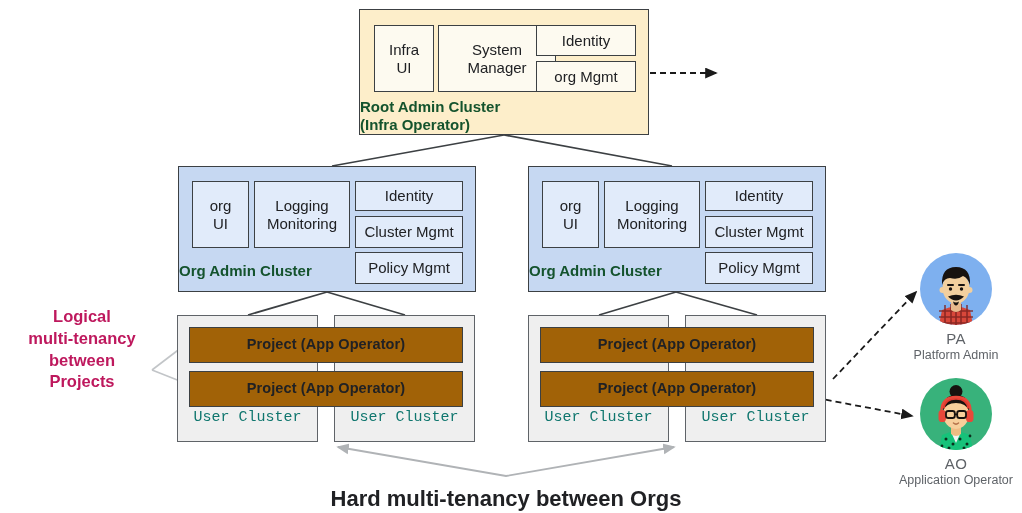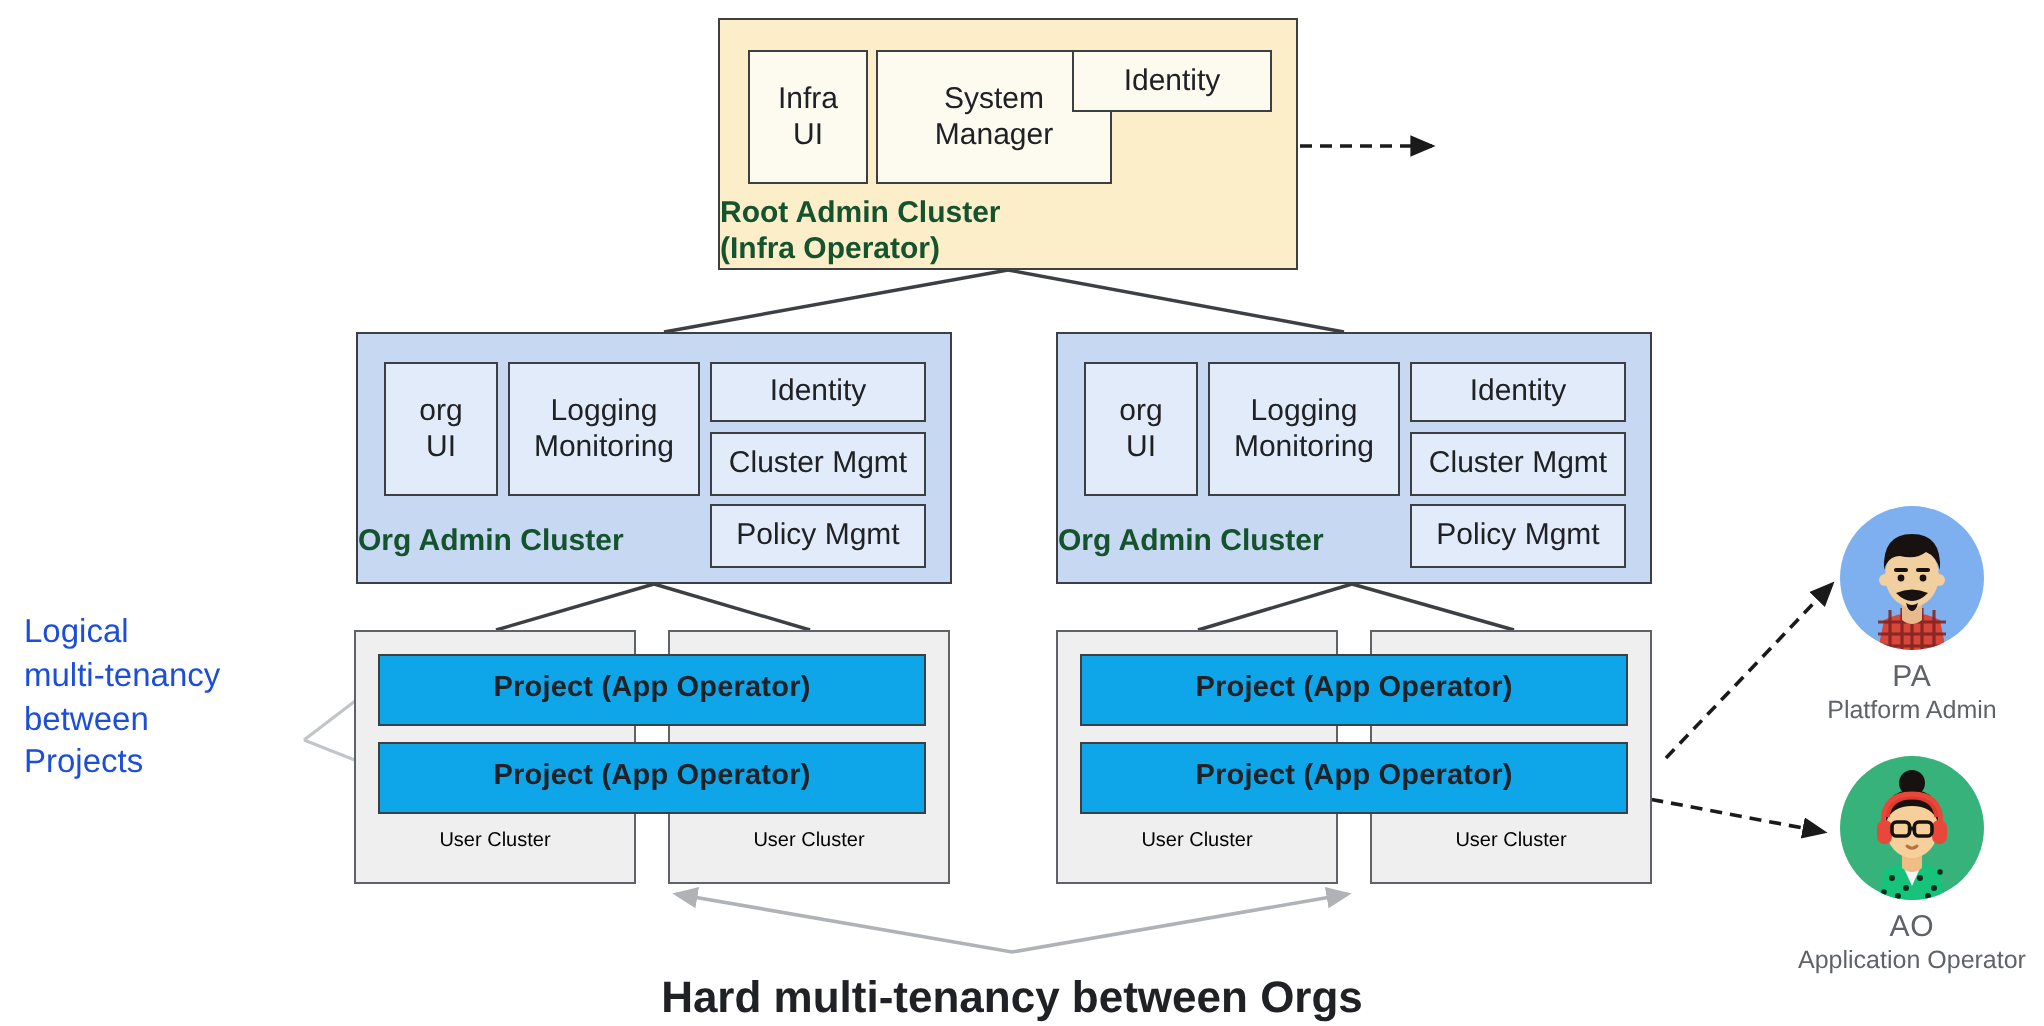--- a/index.html
+++ b/index.html
@@ -23,39 +23,39 @@
 
   .root-cluster{
     background:#fdeeca;border:1.6px solid #3c4043;padding-left:40px;
   }
   .org-cluster{
     background:#c6d8f2;border:1.6px solid #3c4043;
   }
   .org-inner{background:#e1ebfa;border:1.6px solid #3c4043;}
 
   .uc-group{background:#efefef;border:1.6px solid #5f6368;}
-  .project{background:#0ea5e9;border:1.6px solid #3c4043;}
+  .project{background:#a16207;border:1.6px solid #3c4043;}
 
   
   .ctr{
     display:flex;align-items:center;justify-content:center;
     text-align:center;line-height:1.18;box-sizing:border-box;
   }
   .lbl-md{font-size:15px;color:#202124;font-weight:400;}
   .cluster-title{
     position:absolute;text-align:left;font-weight:700;font-size:15px;
     color:#14532d;line-height:1.2;left:0;right:0;
   }
-  .uc-label{font-size:10px;color:#000000;}
+  .uc-label{font-size:15px;color:#0f766e;font-family:Liberation Mono, monospace;}
   .project-label{font-weight:700;font-size:14.5px;color:#202124;letter-spacing:.1px;}
 
   
   .side-note{
-    position:absolute;text-align:left;font-weight:400;
-    font-size:16.5px;line-height:1.32;color:#1d4ed8;
+    position:absolute;text-align:center;font-weight:700;
+    font-size:16.5px;line-height:1.32;color:#be185d;
   }
   .bottom-note{
     position:absolute;text-align:center;font-weight:700;
     font-size:22px;color:#202124;left:0;right:0;
   }
 
   
   .persona{position:absolute;text-align:center;width:140px;}
   .persona .avatar{
     width:72px;height:72px;border-radius:50%;
@@ -131,20 +131,23 @@
       <span class="lbl-md">
         <span>System</span><br>
         <span>Manager</span>
       </span>
     </div>
 
     <div class="box inner ctr" style="left:176px;top:15px;width:100px;height:31px;">
       <span class="lbl-md">Identity</span>
     </div>
 
+    <div class="box inner ctr" style="left:176px;top:51px;width:100px;height:31px;">
+      <span class="lbl-md">org Mgmt</span>
+    </div>
 
     <div class="cluster-title" style="top:88px;">
       <span>Root Admin Cluster</span><br>
       <span>(Infra Operator)</span>
     </div>
   </div>
 
   <div class="box org-cluster" style="left:178px;top:166px;width:298px;height:126px;">
 
     <div class="box org-inner ctr" style="left:13px;top:14px;width:57px;height:67px;">

